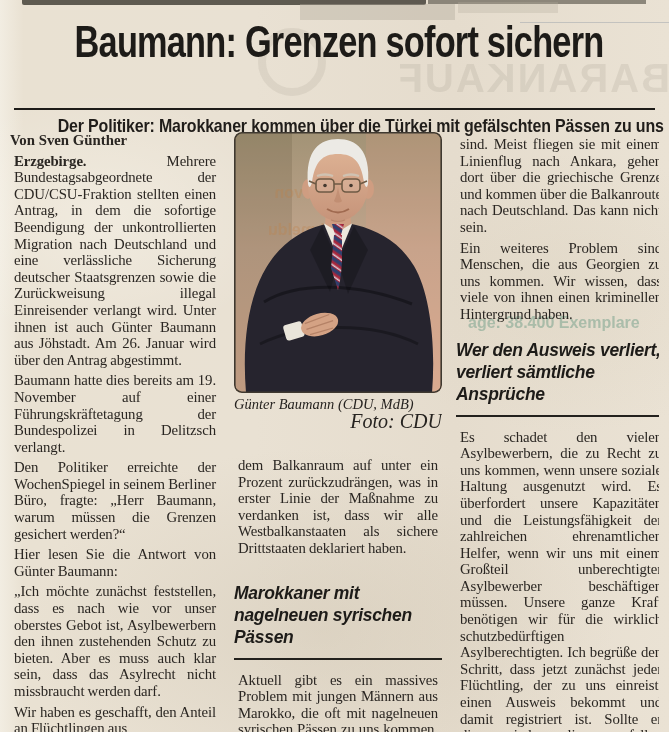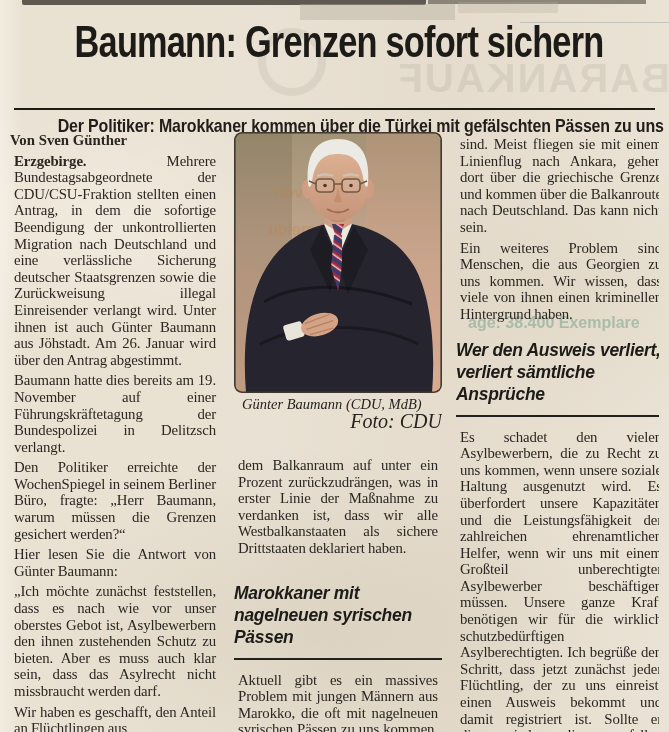--- a/index.html
+++ b/index.html
@@ -50,21 +50,21 @@
     position:absolute;left:10px;top:132px;width:649px;height:610px;overflow:hidden;z-index:1;
     display:grid;grid-template-columns:210px 208px 210px;column-gap:14px;
     font-family:"Liberation Serif",serif;font-size:14.8px;line-height:16.6px;
   }
   .col{overflow:hidden;}
   .byline{font-weight:bold;}
   p.art{margin:4px;text-align:justify;hyphens:auto;-webkit-hyphens:auto;word-spacing:-0.4px;letter-spacing:-0.1px;}
   .lead-label{font-weight:bold;}
   
   .photo{width:208px;height:261px;border-radius:8px;overflow:hidden;}
-  .caption{font-style:italic;font-size:14.5px;line-height:17px;margin-top:3px;color:#262320;margin-left:8px;}
+  .caption{font-style:italic;font-size:14.5px;line-height:17px;margin-top:3px;color:#262320;}
   .credit{font-style:italic;font-size:20px;line-height:17px;text-align:right;color:#262320;}
   
   .crosshead{
     font-family:"Liberation Sans",sans-serif;font-weight:bold;font-size:17.5px;line-height:22px;
     color:#1d1b18;letter-spacing:-0.3px;margin:0;font-style:italic;
   }
   .crosshead-rule{height:2px;background:#23211d;border:none;margin:10px 0 12px 0;}
   .sp-col2-head{margin-top:25px;}
   .sp-col3-head{margin-top:16px;}
   .sp-after-caption{height:23px;}

